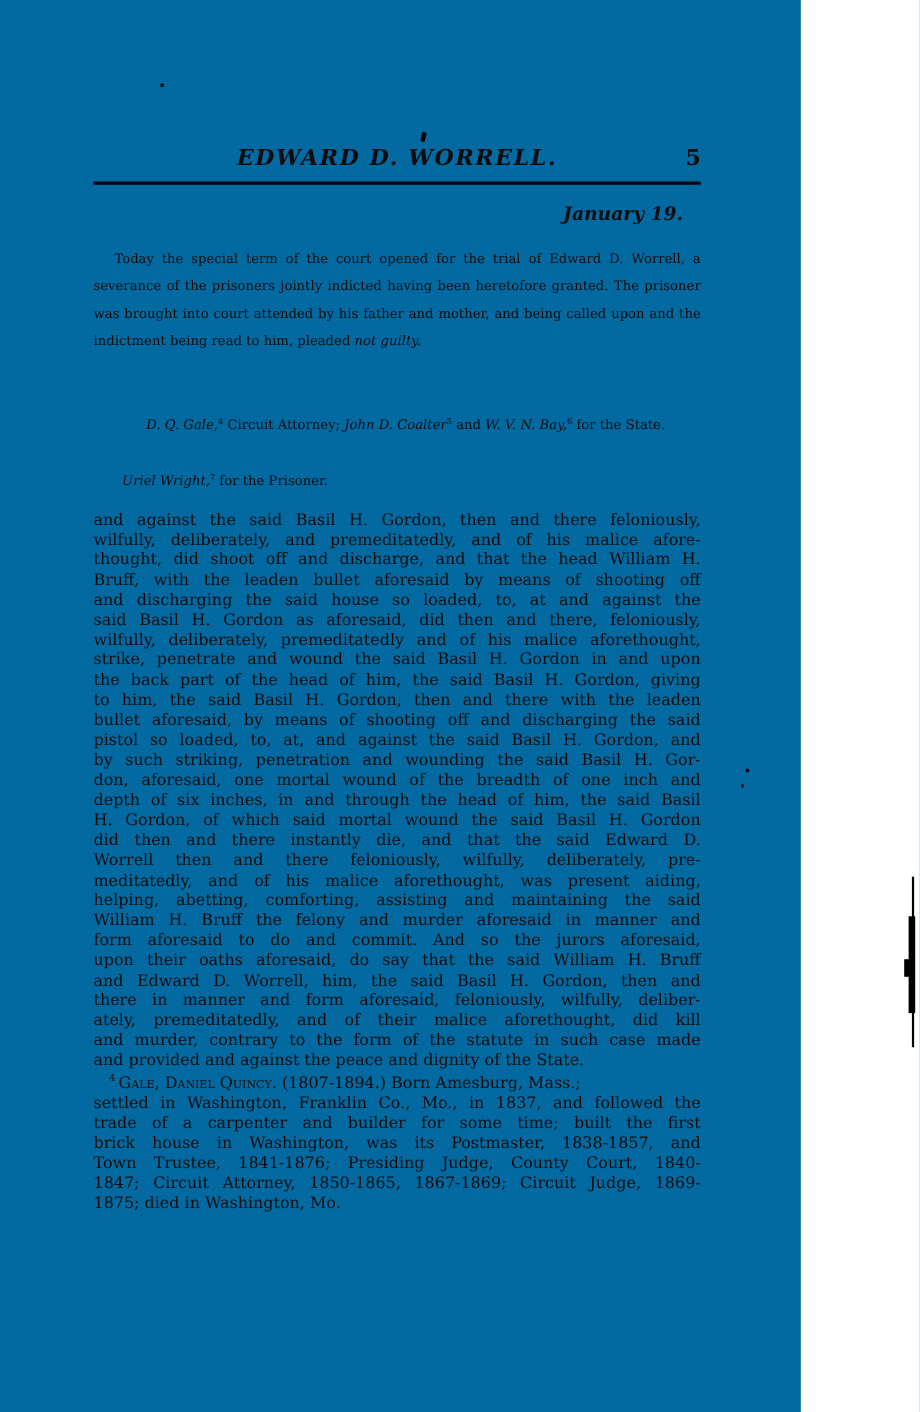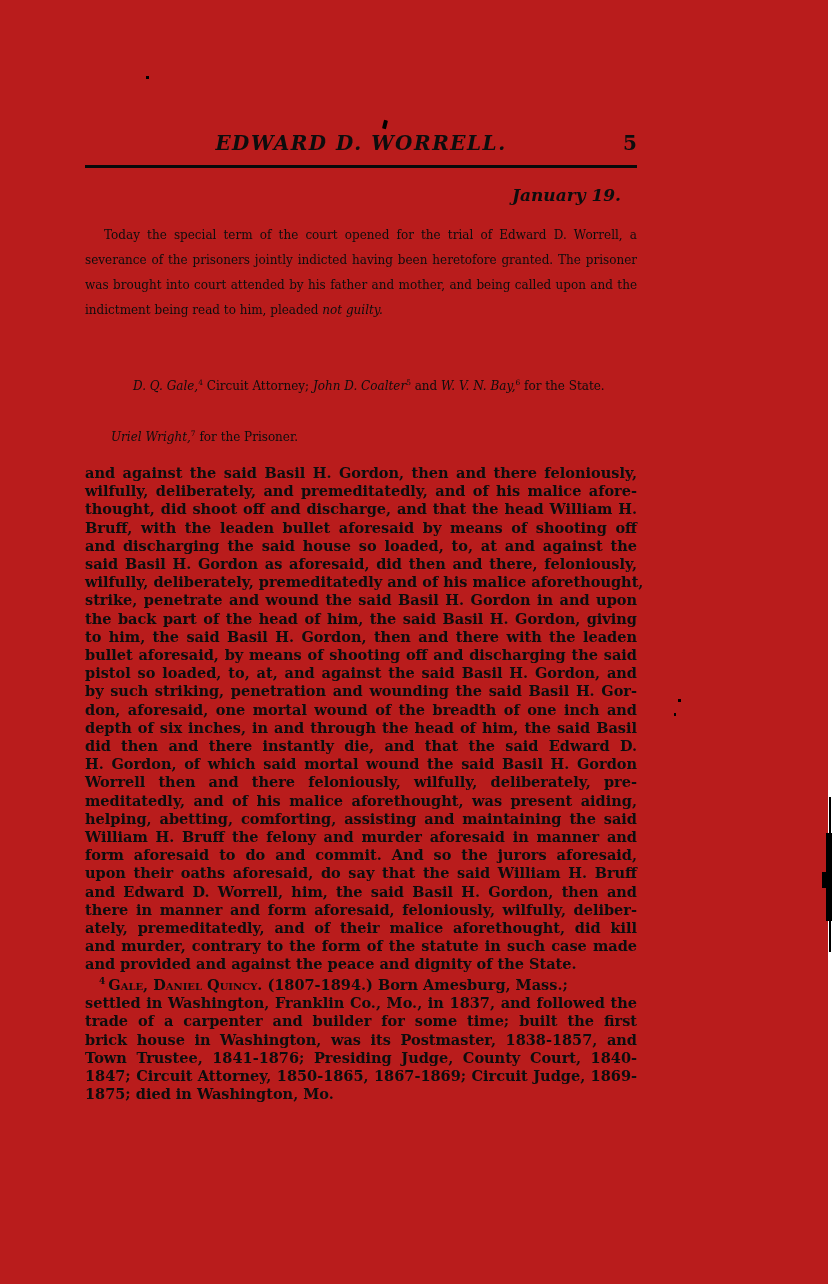--- a/index.html
+++ b/index.html
@@ -7,23 +7,23 @@
     padding: 0;
     background: #ffffff;
     width: 836px;
     height: 1284px;
     overflow: hidden;
     font-family: "DejaVu Serif", "Liberation Serif", serif;
     color: #0d0d0d;
   }
   .page {
     position: relative;
-    width: 828px;
+    width: 728px;
     height: 1284px;
-    background: #b91c1c;
+    background: #0369a1;
   }
   .col {
     position: absolute;
     left: 85px;
     width: 552px;
   }
   
   .running-header {
     top: 130px;
     height: 28px;
@@ -75,21 +75,21 @@
   .it  { font-style: italic; }
   .sup {
     font-size: 0.62em;
     vertical-align: super;
     line-height: 0;
     font-style: normal;
   }
   
   .smalltype {
     font-size: 14.5px;
-    font-weight: bold;
+    font-weight: normal;
     line-height: 18.2px;
   }
   .indictment { top: 464px; }
   .footnote   { top: 976px; }
   .jlines > div {
     text-align: justify;
     text-align-last: justify;
     white-space: nowrap;
   }
   .jlines > div:last-child {
@@ -143,22 +143,22 @@
       <div>said Basil H. Gordon as aforesaid, did then and there, feloniously,</div>
       <div>wilfully, deliberately, premeditatedly and of his malice aforethought,</div>
       <div>strike, penetrate and wound the said Basil H. Gordon in and upon</div>
       <div>the back part of the head of him, the said Basil H. Gordon, giving</div>
       <div>to him, the said Basil H. Gordon, then and there with the leaden</div>
       <div>bullet aforesaid, by means of shooting off and discharging the said</div>
       <div>pistol so loaded, to, at, and against the said Basil H. Gordon, and</div>
       <div>by such striking, penetration and wounding the said Basil H. Gor-</div>
       <div>don, aforesaid, one mortal wound of the breadth of one inch and</div>
       <div>depth of six inches, in and through the head of him, the said Basil</div>
+      <div>H. Gordon, of which said mortal wound the said Basil H. Gordon</div>
       <div>did then and there instantly die, and that the said Edward D.</div>
-      <div>H. Gordon, of which said mortal wound the said Basil H. Gordon</div>
       <div>Worrell then and there feloniously, wilfully, deliberately, pre-</div>
       <div>meditatedly, and of his malice aforethought, was present aiding,</div>
       <div>helping, abetting, comforting, assisting and maintaining the said</div>
       <div>William H. Bruff the felony and murder aforesaid in manner and</div>
       <div>form aforesaid to do and commit.  And so the jurors aforesaid,</div>
       <div>upon their oaths aforesaid, do say that the said William H. Bruff</div>
       <div>and Edward D. Worrell, him, the said Basil H. Gordon, then and</div>
       <div>there in manner and form aforesaid, feloniously, wilfully, deliber-</div>
       <div>ately, premeditatedly, and of their malice aforethought, did kill</div>
       <div>and murder, contrary to the form of the statute in such case made</div>

